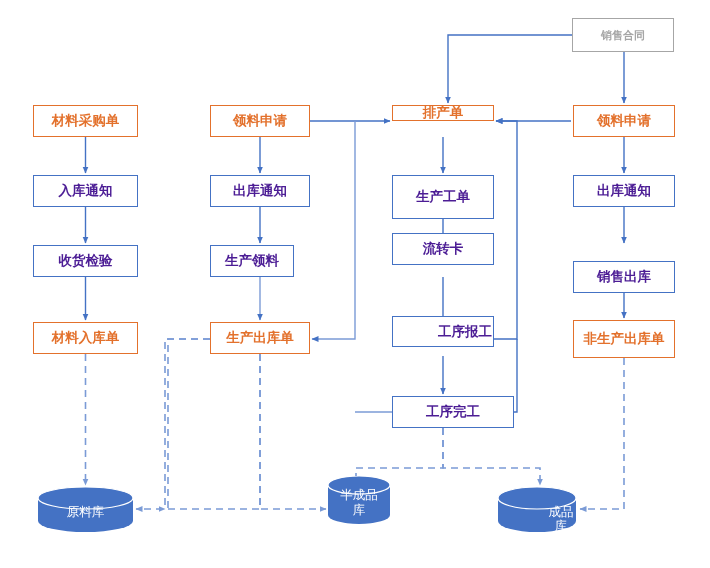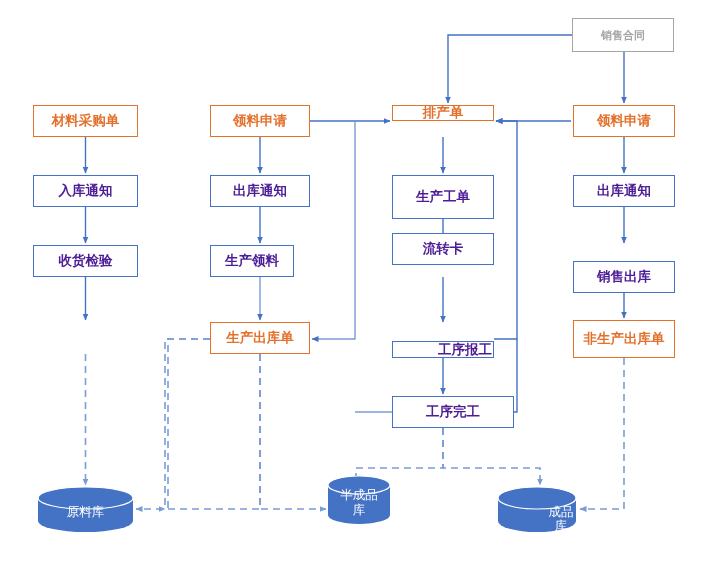--- a/index.html
+++ b/index.html
@@ -141,20 +141,23 @@
 
   <div class="node orange" style="left:33px;top:105px;width:105px;height:32px;">
     <span>材料采购单</span>
   </div>
   <div class="node blue" style="left:33px;top:175px;width:105px;height:32px;">
     <span>入库通知</span>
   </div>
   <div class="node blue" style="left:33px;top:245px;width:105px;height:32px;">
     <span>收货检验</span>
   </div>
+  <div class="node orange" style="left:33px;top:322px;width:105px;height:32px;">
+    <span>材料入库单</span>
+  </div>
 
   <div class="node orange" style="left:210px;top:105px;width:100px;height:32px;">
     <span>领料申请</span>
   </div>
   <div class="node blue" style="left:210px;top:175px;width:100px;height:32px;">
     <span>出库通知</span>
   </div>
   <div class="node blue" style="left:210px;top:245px;width:84px;height:32px;">
     <span>生产领料</span>
   </div>
@@ -164,21 +167,21 @@
 
   <div class="node orange" style="left:392px;top:105px;width:102px;height:16px;">
     <span>排产单</span>
   </div>
   <div class="node blue" style="left:392px;top:175px;width:102px;height:44px;">
     <span>生产工单</span>
   </div>
   <div class="node blue" style="left:392px;top:233px;width:102px;height:32px;">
     <span>流转卡</span>
   </div>
-  <div class="node blue" style="left:392px;top:341px;width:102px;height:17px;padding-left:44px;">
+  <div class="node blue" style="left:392px;top:316px;width:102px;height:31px;padding-left:44px;">
     <span>工序报工</span>
   </div>
   <div class="node blue" style="left:392px;top:396px;width:122px;height:32px;">
     <span>工序完工</span>
   </div>
 
   <div class="node gray" style="left:572px;top:18px;width:102px;height:34px;">
     <span>销售合同</span>
   </div>
   <div class="node orange" style="left:573px;top:105px;width:102px;height:32px;">

